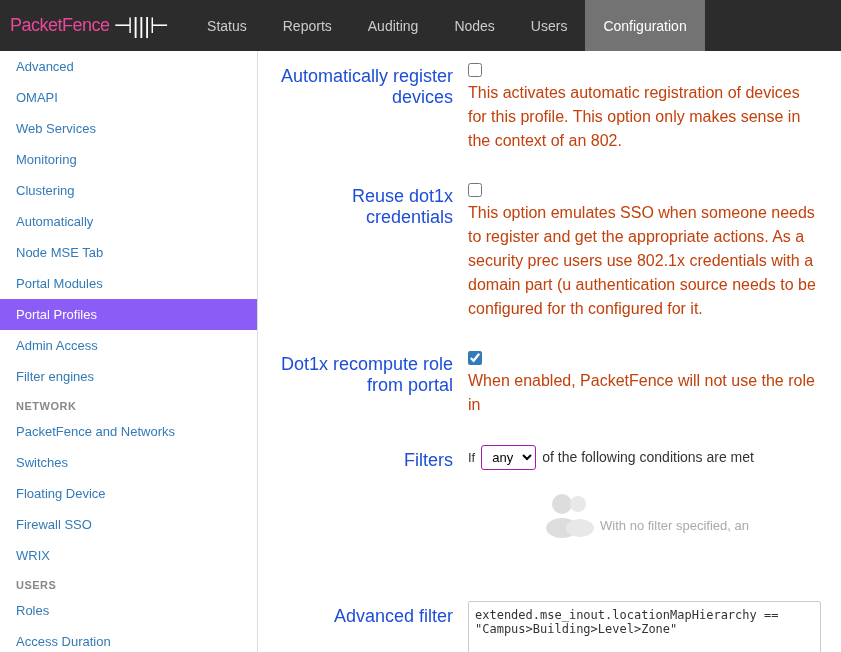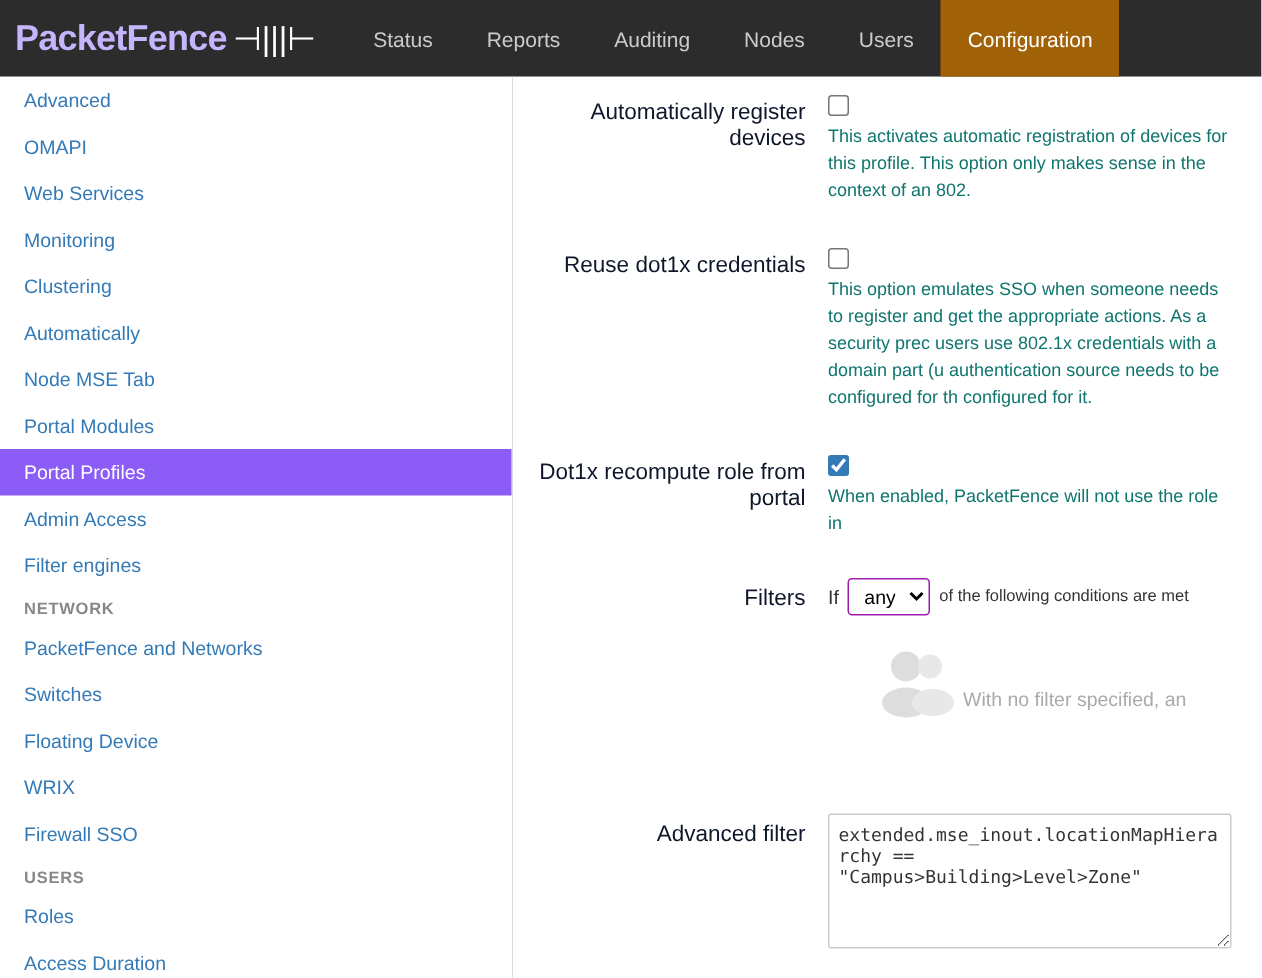--- a/index.html
+++ b/index.html
@@ -12,23 +12,23 @@
       display: flex;
       align-items: center;
       padding: 0 10px;
     }
     .logo {
       display: flex;
       align-items: center;
       margin-right: 20px;
     }
     .logo-text {
-      color: #c4b5fd;
-      font-size: 24px;
-      font-weight: bold;
+      color: #ec4899;
+      font-size: 18px;
+      font-weight: normal;
       letter-spacing: -0.5px;
     }
     .logo-icon {
       color: white;
       font-size: 22px;
       margin-left: 4px;
     }
     .nav-items {
       display: flex;
       align-items: center;
@@ -37,32 +37,32 @@
     .nav-item {
       color: #ccc;
       padding: 16px 18px;
       height: 51px;
       display: flex;
       align-items: center;
       cursor: pointer;
       font-size: 14px;
       text-decoration: none;
     }
-    .nav-item.active { background: #a16207; color: white; }
+    .nav-item.active { background: #737373; color: white; }
 
     
     .layout {
       display: flex;
       height: calc(652px - 51px);
       overflow: hidden;
     }
 
     
     .sidebar {
-      width: 342px;
+      width: 258px;
       background: white;
       border-right: 1px solid #ddd;
       overflow-y: auto;
       flex-shrink: 0;
     }
     .sidebar-item {
       display: block;
       padding: 8px 16px;
       color: #337ab7;
       cursor: pointer;
@@ -102,35 +102,35 @@
       margin-bottom: 18px;
       padding-bottom: 10px;
     }
 
     .form-label-col {
       width: 200px;
       text-align: right;
       padding-right: 15px;
       padding-top: 5px;
       flex-shrink: 0;
-      font-size: 15px;
-      color: #0f172a;
+      font-size: 18px;
+      color: #1d4ed8;
     }
 
     .form-control-col {
       flex: 1;
       font-size: 12px;
       color: #555;
       line-height: 1.5;
     }
 
     .form-control-col p {
       margin-top: 4px;
-      font-size: 12px;
-      color: #0f766e;
+      font-size: 16px;
+      color: #c2410c;
     }
 
     
     .checkbox-wrapper {
       display: flex;
       align-items: flex-start;
     }
     .form-checkbox {
       margin-right: 8px;
       margin-top: 2px;
@@ -156,21 +156,21 @@
     .filter-select {
       padding: 3px 6px;
       border: 1px solid #a21caf;
       border-radius: 3px;
       font-size: 13px;
       background: white;
       cursor: pointer;
     }
     .filter-text {
       margin-left: 6px;
-      font-size: 11px;
+      font-size: 14px;
       color: #333;
     }
 
     .no-filter-area {
       display: flex;
       flex-direction: row;
       align-items: center;
       justify-content: center;
       padding: 10px 0;
       color: #aaa;
@@ -238,22 +238,22 @@
     <a class="sidebar-item">Node MSE Tab</a>
     <a class="sidebar-item">Portal Modules</a>
     <a class="sidebar-item active">Portal Profiles</a>
     <a class="sidebar-item">Admin Access</a>
     <a class="sidebar-item">Filter engines</a>
 
     <div class="sidebar-section-header">NETWORK</div>
     <a class="sidebar-item">PacketFence and Networks</a>
     <a class="sidebar-item">Switches</a>
     <a class="sidebar-item">Floating Device</a>
+    <a class="sidebar-item">Firewall SSO</a>
     <a class="sidebar-item">WRIX</a>
-    <a class="sidebar-item">Firewall SSO</a>
 
     <div class="sidebar-section-header">USERS</div>
     <a class="sidebar-item">Roles</a>
     <a class="sidebar-item">Access Duration</a>
 
   </div>
 
   <div class="main-content">
     <div class="form-section">
 

